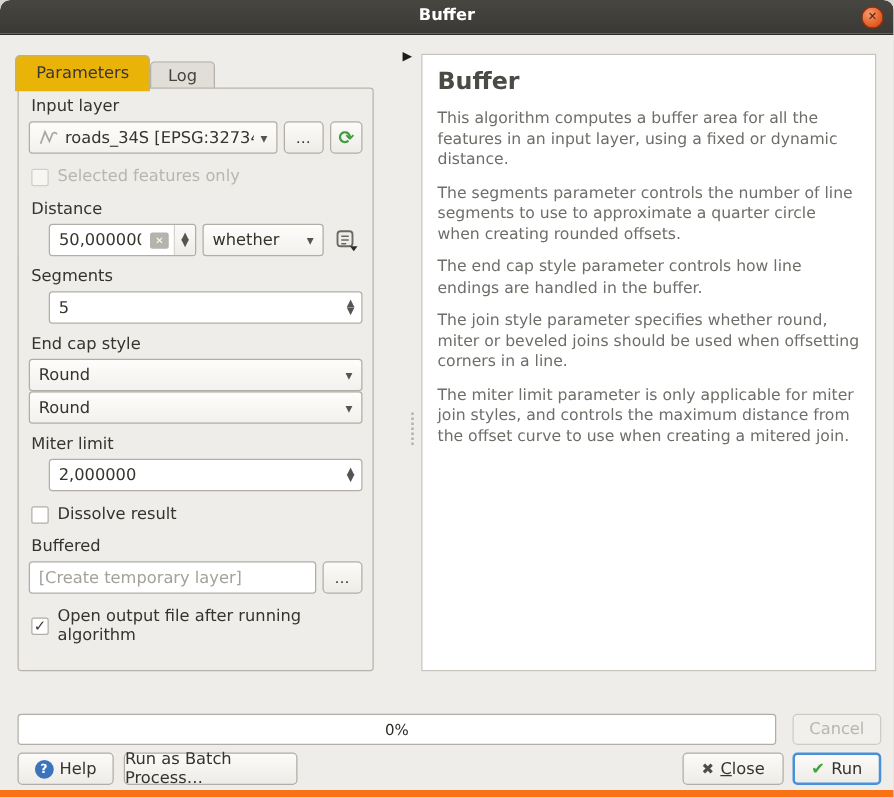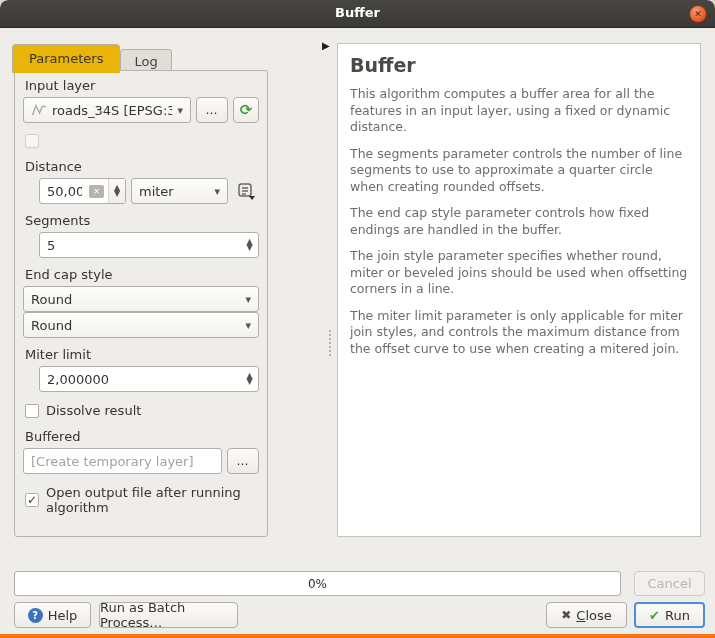--- a/index.html
+++ b/index.html
@@ -3,21 +3,21 @@
 <meta charset="utf-8">
 <style>
   * { box-sizing: border-box; margin: 0; padding: 0; }
   html,body { width:715px; height:638px; }
   body { font-family: "DejaVu Sans", "Liberation Sans", sans-serif; background:#d9d6d0; }
 
   .dialog {
     position:relative; width:715px; height:638px;
     background:#efede9; overflow:hidden;
     border-radius:8px 8px 0 0;
-    border-bottom:4px solid #f97316;
+    border-bottom:6px solid #f97316;
     padding-left:36px;
   }
 
   
   .titlebar {
     position:absolute; left:0; top:0; width:715px; height:28px;
     background:linear-gradient(#474641,#3a3935);
     border-bottom:1px solid #2b2a27;
     border-radius:8px 8px 0 0;
   }
@@ -46,21 +46,21 @@
     background:#eab308; padding:6px 16px 7px;
     position:relative; z-index:2; top:0;
   }
   .tab.inactive {
     background:#e1ded8; padding:4px 13px 5px;
     position:relative; top:3px; color:#45433f;
   }
 
   
   .left-frame {
-    position:absolute; left:14px; top:70px; width:254px; height:467px;
+    position:absolute; left:14px; top:70px; width:285px; height:467px;
     border:1px solid #b8b4ad; border-radius:0 3px 3px 3px;
     background:#efede9; padding:4px 8px 6px; overflow:hidden;
   }
   .field-label { font-size:13px; color:#36342f; margin:9px 2px 4px; }
   .field-label.first { margin-top:3px; }
   .control-row { display:flex; gap:5px; align-items:stretch; }
 
   .combo {
     display:flex; align-items:center; gap:5px; height:26px;
     background:linear-gradient(#fdfdfc,#f3f1ed);
@@ -200,34 +200,35 @@
       <div class="btn browse-btn">
         <span>…</span>
       </div>
       <div class="btn icon-btn">
         <span class="reload-glyph">⟳</span>
       </div>
     </div>
 
     <div class="checkbox-row disabled">
       <span class="checkbox"></span>
+      <span class="cb-label">Selected features only</span>
     </div>
 
     <div class="field-label">Distance</div>
     <div class="control-row">
       <div class="spinbox" style="flex:1">
         <input value="50,000000" style="">
         <span class="clear-chip">✕</span>
         <div class="spin-arrows">
           <span>▲</span>
           <span>▼</span>
         </div>
       </div>
       <div class="combo" style="width:97px">
-        <span class="combo-text">miter</span>
+        <span class="combo-text">whether</span>
         <span class="combo-arrow">▾</span>
       </div>
       <div class="btn icon-btn" style="border:none;background:transparent">
         <svg width="20" height="20" viewBox="0 0 20 20">
           <rect x="3" y="3" width="12" height="12" rx="2.5" fill="#efede9" stroke="#6b6964" stroke-width="1.5"></rect>
           <path d="M6 7 H12 M6 10 H12 M6 13 H10" stroke="#6b6964" stroke-width="1.3" fill="none"></path>
           <path d="M13 15 L19 15 L16 19 Z" fill="#2b2a27"></path>
         </svg>
       </div>
     </div>
@@ -278,21 +279,21 @@
       <span class="checkbox">✓</span>
       <span class="cb-label">Open output file after running algorithm</span>
     </div>
 
   </div>
 
   <div class="help-panel">
     <div class="help-title">Buffer</div>
     <p>This algorithm computes a buffer area for all the features in an input layer, using a fixed or dynamic distance.</p>
     <p>The segments parameter controls the number of line segments to use to approximate a quarter circle when creating rounded offsets.</p>
-    <p>The end cap style parameter controls how fixed endings are handled in the buffer.</p>
+    <p>The end cap style parameter controls how line endings are handled in the buffer.</p>
     <p>The join style parameter specifies whether round, miter or beveled joins should be used when offsetting corners in a line.</p>
     <p>The miter limit parameter is only applicable for miter join styles, and controls the maximum distance from the offset curve to use when creating a mitered join.</p>
   </div>
 
   <div class="progress-bar">
     <span>0%</span>
   </div>
   <div class="btn cancel-btn">
     <span>Cancel</span>
   </div>

